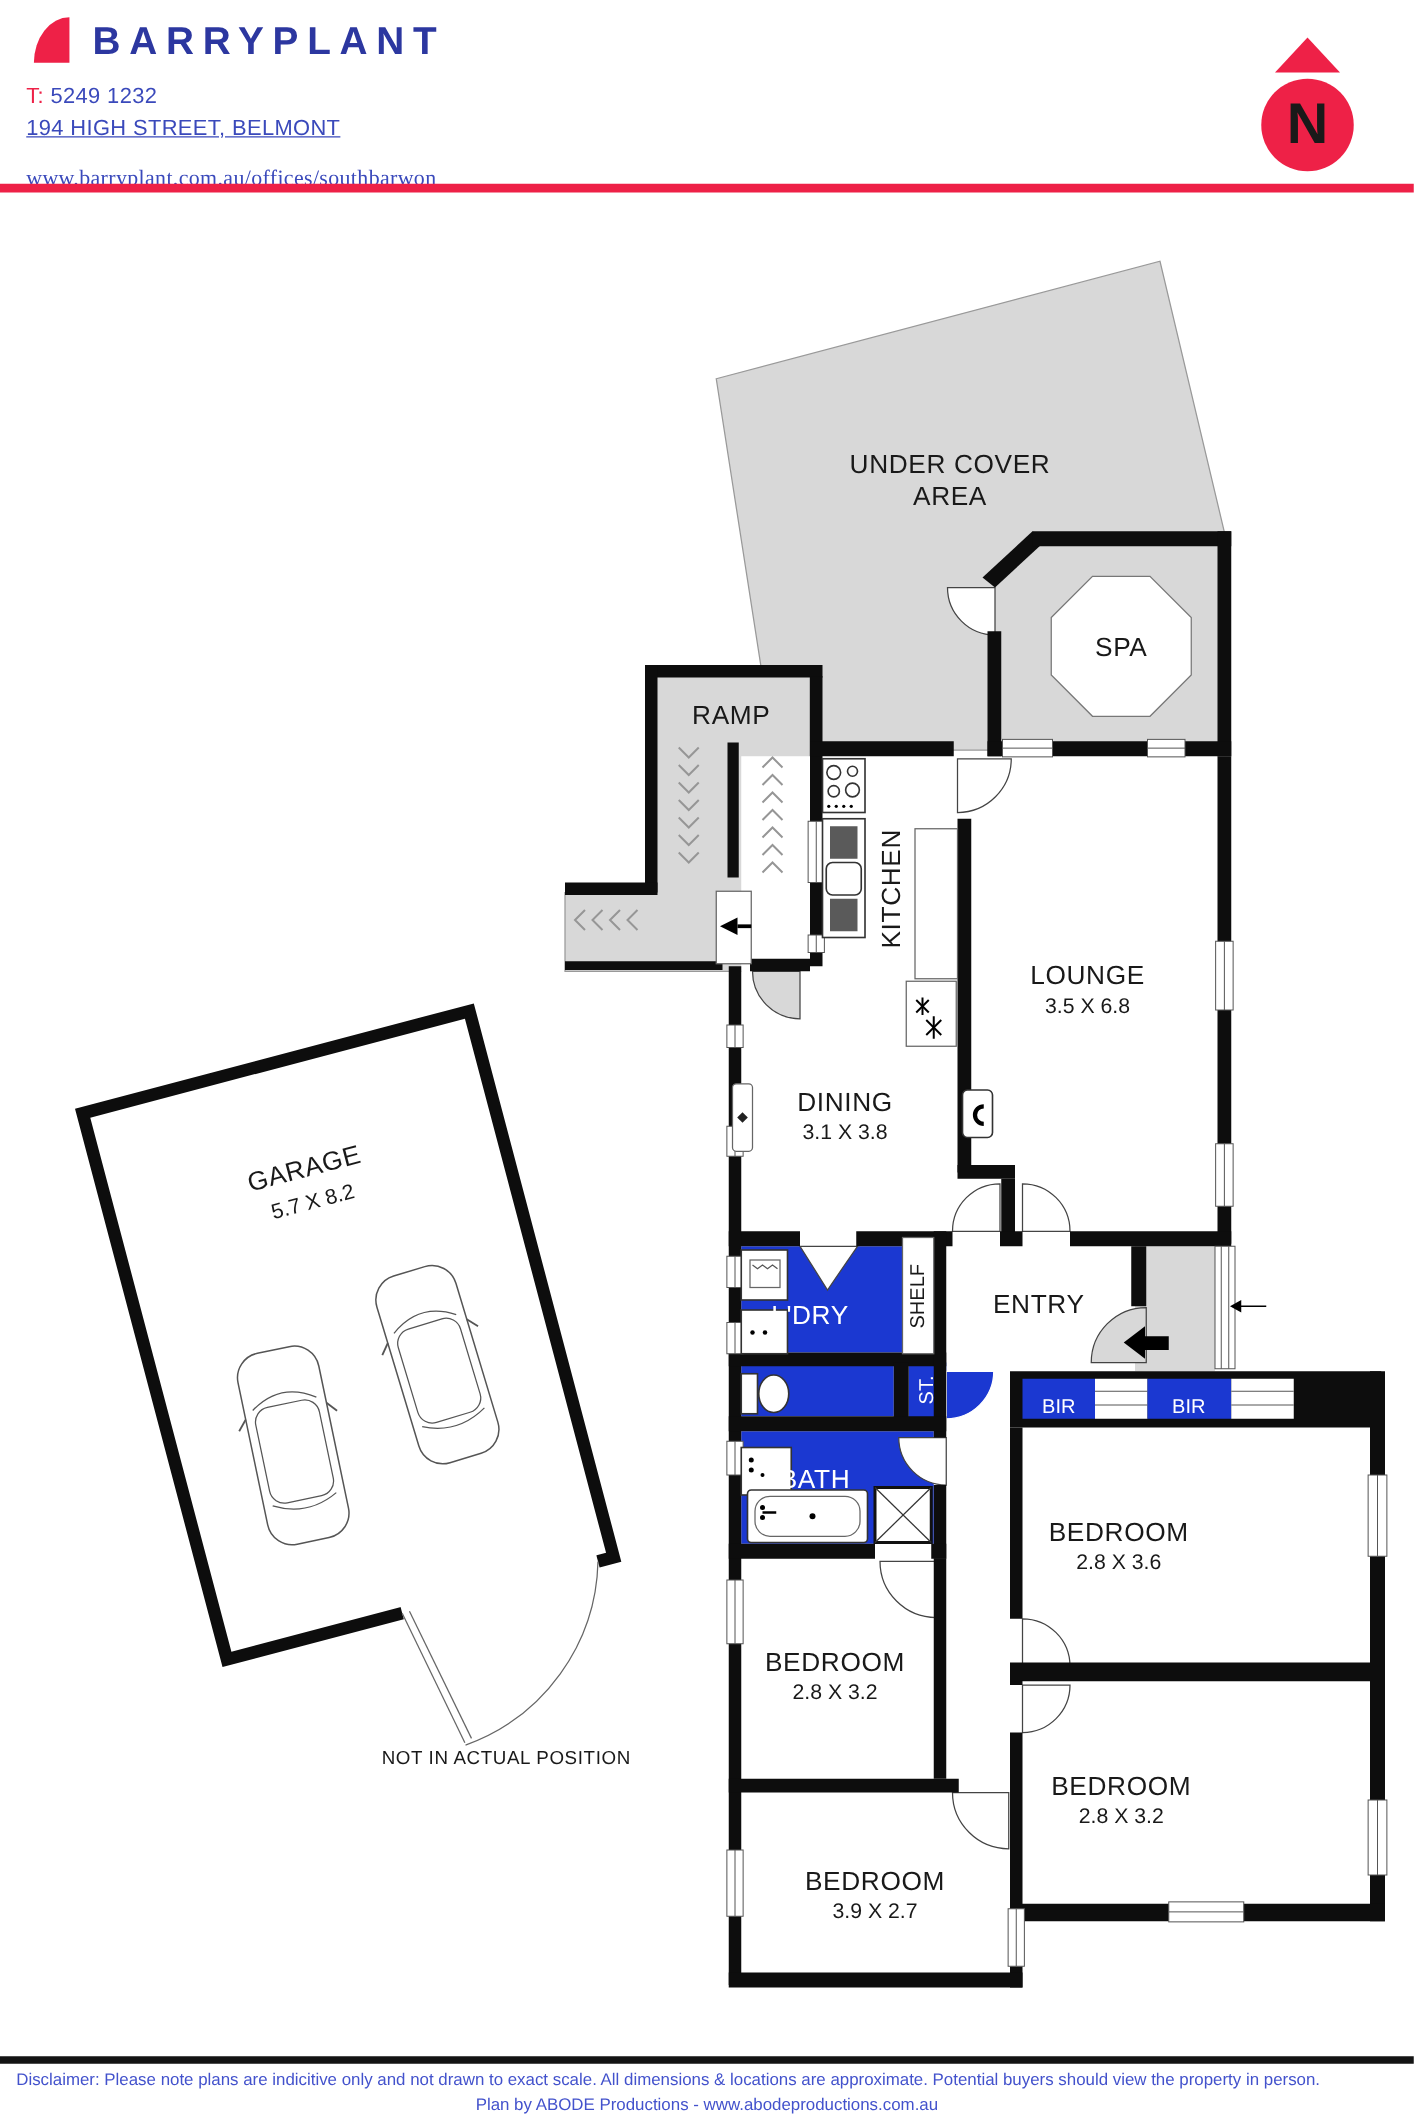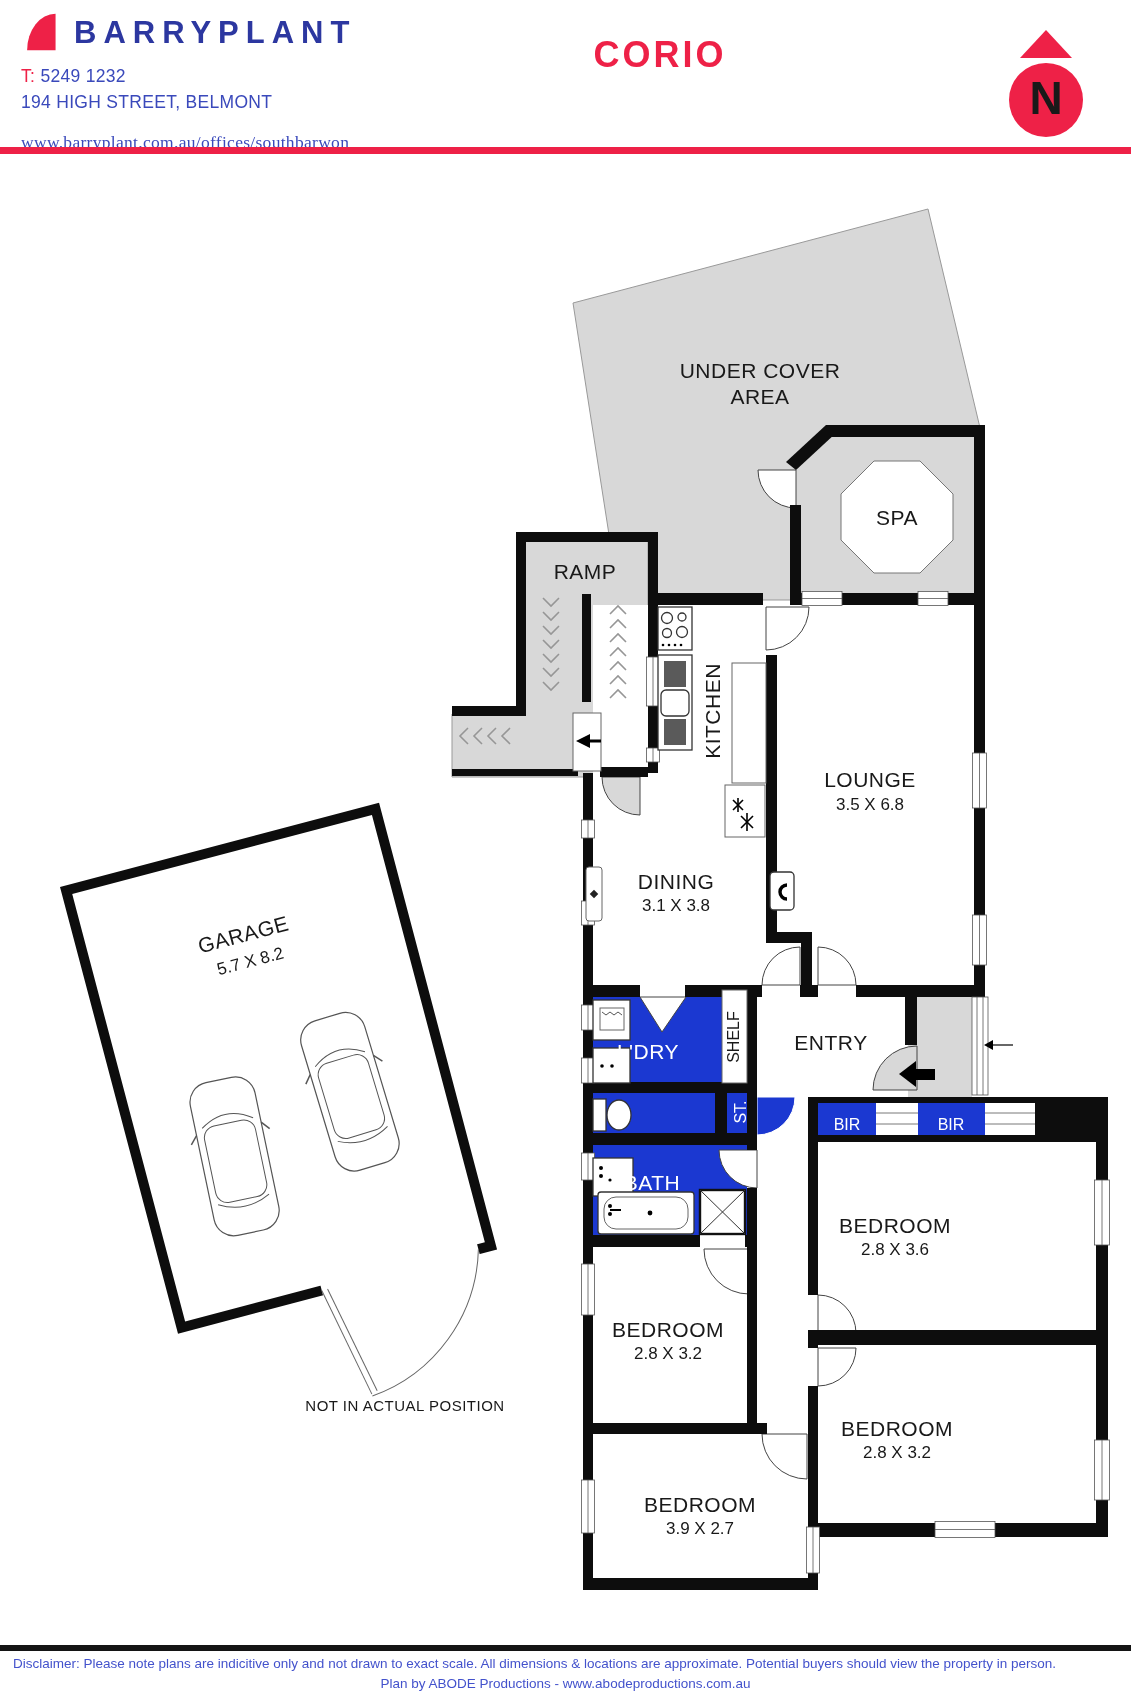--- a/index.html
+++ b/index.html
@@ -5,21 +5,21 @@
   html,body{margin:0;padding:0;background:#fff;}
   body{width:1131px;height:1698px;position:relative;font-family:"Liberation Sans",sans-serif;overflow:hidden;}
   .abs{position:absolute;}
   
   #header{position:absolute;left:0;top:0;width:1131px;height:160px;background:#fff;}
   #brand-row{position:absolute;left:20px;top:10px;display:flex;align-items:center;}
   #brand-text{color:#2c37a0;font-weight:bold;font-size:31px;letter-spacing:7px;margin-left:14px;}
   .contact{position:absolute;left:21px;color:#3a49bb;font-size:17.5px;letter-spacing:.3px;}
   #phone{top:66px;}
   #phone .t{color:#ee2147;}
-  #addr{top:92px;}
+  #addr{top:92px;text-decoration:underline;}
   #web{top:132px;font-family:Liberation Serif, serif;}
   #title-block{position:absolute;left:430px;top:30px;width:460px;text-align:center;}
   #title-line1{color:#2c37a0;font-size:35px;letter-spacing:1px;}
   #title-line2{color:#ee2147;font-size:36px;font-weight:bold;letter-spacing:3px;margin-top:4px;}
   #red-rule{position:absolute;left:0;top:147px;width:1131px;height:7px;background:#ee2147;}
   
   #black-rule{position:absolute;left:0;top:1645px;width:1131px;height:6px;background:#141414;}
   #disclaimer{position:absolute;left:0;top:1656px;width:1069px;text-align:center;color:#4352cc;font-size:13.5px;}
   #planby{position:absolute;left:0;top:1676px;width:1131px;text-align:center;color:#4352cc;font-size:13.5px;}
   #planby .bold{font-weight:normal;}
@@ -43,21 +43,20 @@
   <div id="brand-row">
     <svg width="40" height="45" viewBox="10 8 45 50">
       <path d="M50,53 L18,53 A32,41 0 0 1 50,12 Z" fill="#ee2147"></path>
     </svg>
     <span id="brand-text">BARRYPLANT</span>
   </div>
   <div id="phone" class="contact"><span class="t">T:</span> <span>5249 1232</span></div>
   <div id="addr" class="contact">194 HIGH STREET, BELMONT</div>
   <div id="web" class="contact">www.barryplant.com.au/offices/southbarwon</div>
   <div id="title-block">
-    <div id="title-line2">CORIO</div>
   </div>
   <svg class="abs" style="left:1005px;top:25px" width="90" height="120" viewBox="0 0 90 120">
     <polygon points="41,5 67,33 15,33" fill="#ee2147"></polygon>
     <circle cx="41" cy="75" r="37" fill="#ee2147"></circle>
     <text x="41" y="77" text-anchor="middle" dominant-baseline="middle" font-size="46" font-weight="bold" fill="#fff">N</text>
   </svg>
   <div id="red-rule"></div>
 </div>
 
 <svg class="abs" style="left:0;top:0" width="1131" height="1698" viewBox="0 0 1131 1698">

